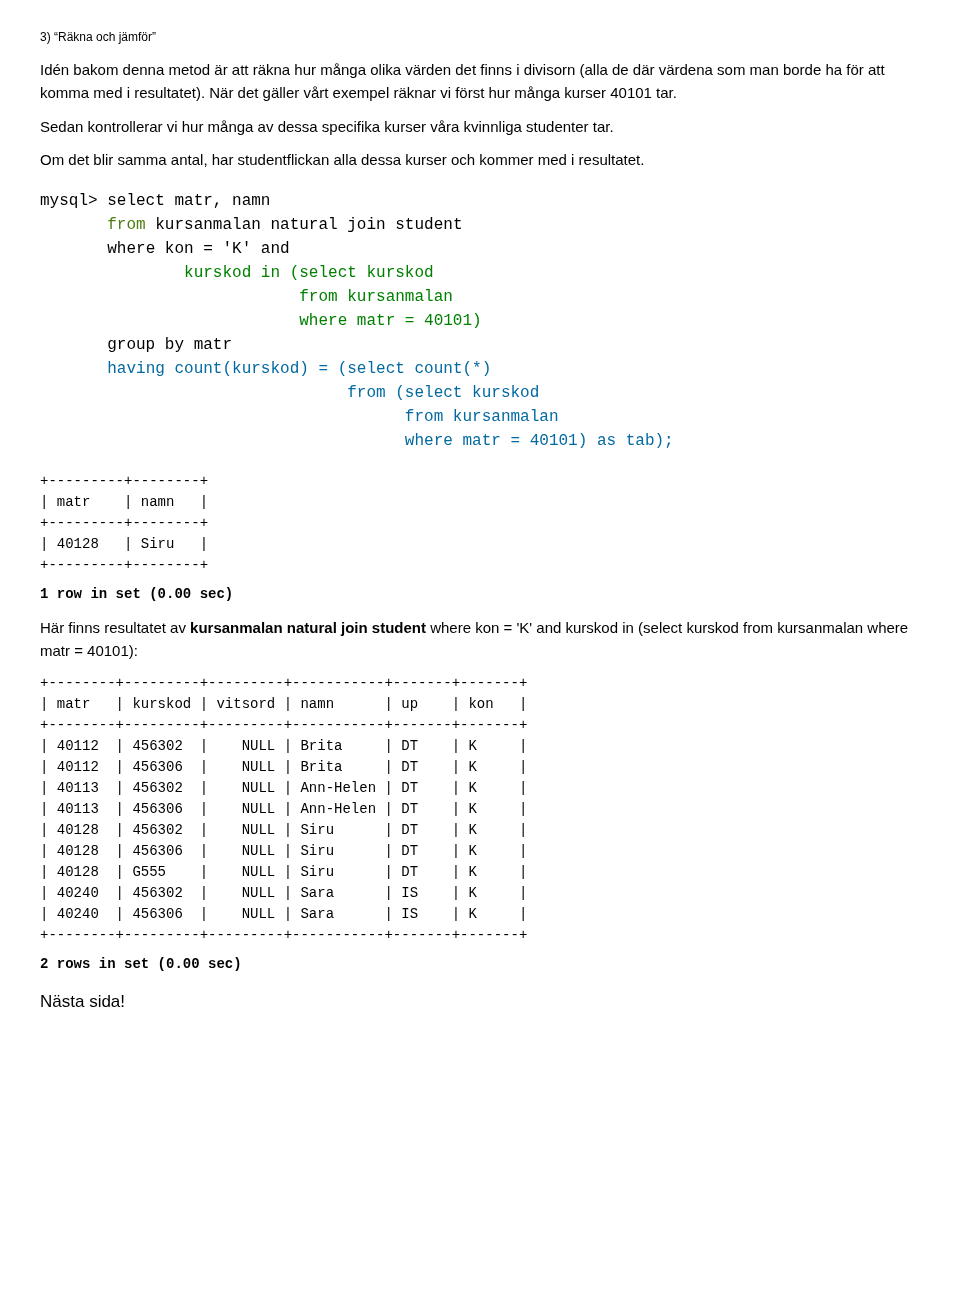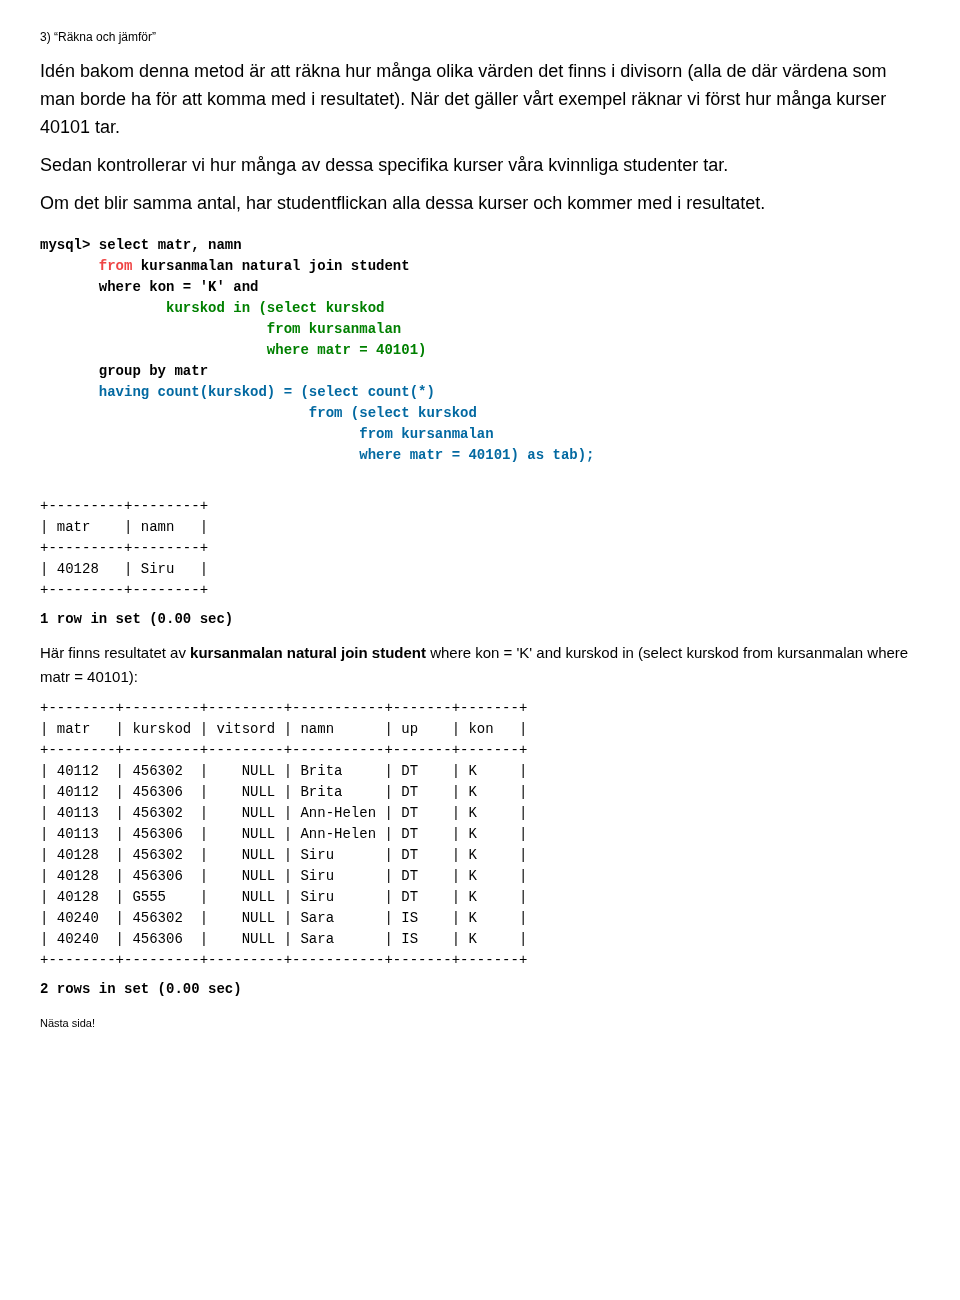--- a/index.html
+++ b/index.html
@@ -11,32 +11,31 @@
       padding: 30px 40px;
       width: 960px;
       min-height: 1300px;
     }
     .section-title {
       font-size: 12px;
       font-weight: normal;
       margin-bottom: 14px;
     }
     .prose {
-      font-size: 18px;
+      font-size: 15px;
       line-height: 1.55;
       margin-bottom: 10px;
     }
     pre.code-block {
       font-family: 'Courier New', Courier, monospace;
-      font-size: 14px;
+      font-size: 16px;
       line-height: 1.5;
-      margin: 18px 0 30px 0;
+      margin: 18px 0 18px 0;
       color: #000;
       white-space: pre;
-      font-weight: bold;
     }
     .result-table {
       font-family: 'Courier New', Courier, monospace;
       font-size: 14px;
       line-height: 1.5;
       margin: 10px 0;
       white-space: pre;
     }
     .info-line {
       font-family: 'Courier New', Courier, monospace;
@@ -50,37 +49,37 @@
       margin-bottom: 10px;
     }
     .big-table {
       font-family: 'Courier New', Courier, monospace;
       font-size: 14px;
       line-height: 1.5;
       white-space: pre;
       margin: 10px 0;
     }
     .footer-link {
-      font-size: 11px;
+      font-size: 17px;
       margin-top: 20px;
     }
   </style>
 </head>
 <body>
 
 <h2 class="section-title">3) “Räkna och jämför”</h2>
 
 <p class="prose">Idén bakom denna metod är att räkna hur många olika värden det finns i divisorn (alla de där värdena som man borde ha för att komma med i resultatet). När det gäller vårt exempel räknar vi först hur många kurser 40101 tar.</p>
 
 <p class="prose">Sedan kontrollerar vi hur många av dessa specifika kurser våra kvinnliga studenter tar.</p>
 
 <p class="prose">Om det blir samma antal, har studentflickan alla dessa kurser och kommer med i resultatet.</p>
 
 <pre class="code-block"><span style="color:#000;">mysql&gt;</span><span style="color:#000;"> select matr, namn
-       </span><span style="color:#ef4444;text-align:center;">from</span><span style="color:#000;"> kursanmalan natural join student
+       </span><span style="color:#4d7c0f;text-align:center;">from</span><span style="color:#000;"> kursanmalan natural join student
        </span><span style="color:#000000;">where</span><span style="color:#000;"> kon = 'K' and
                </span><span style="color:#008000;">kurskod in (select kurskod
                            from kursanmalan
                            where matr = 40101)</span><span style="color:#000;">
        group by matr
        </span><span style="color:#0369a1;">having count(kurskod) = (select count(*)
                                 from (select kurskod
                                       from kursanmalan
                                       where matr = 40101) as tab);</span></pre>
 

